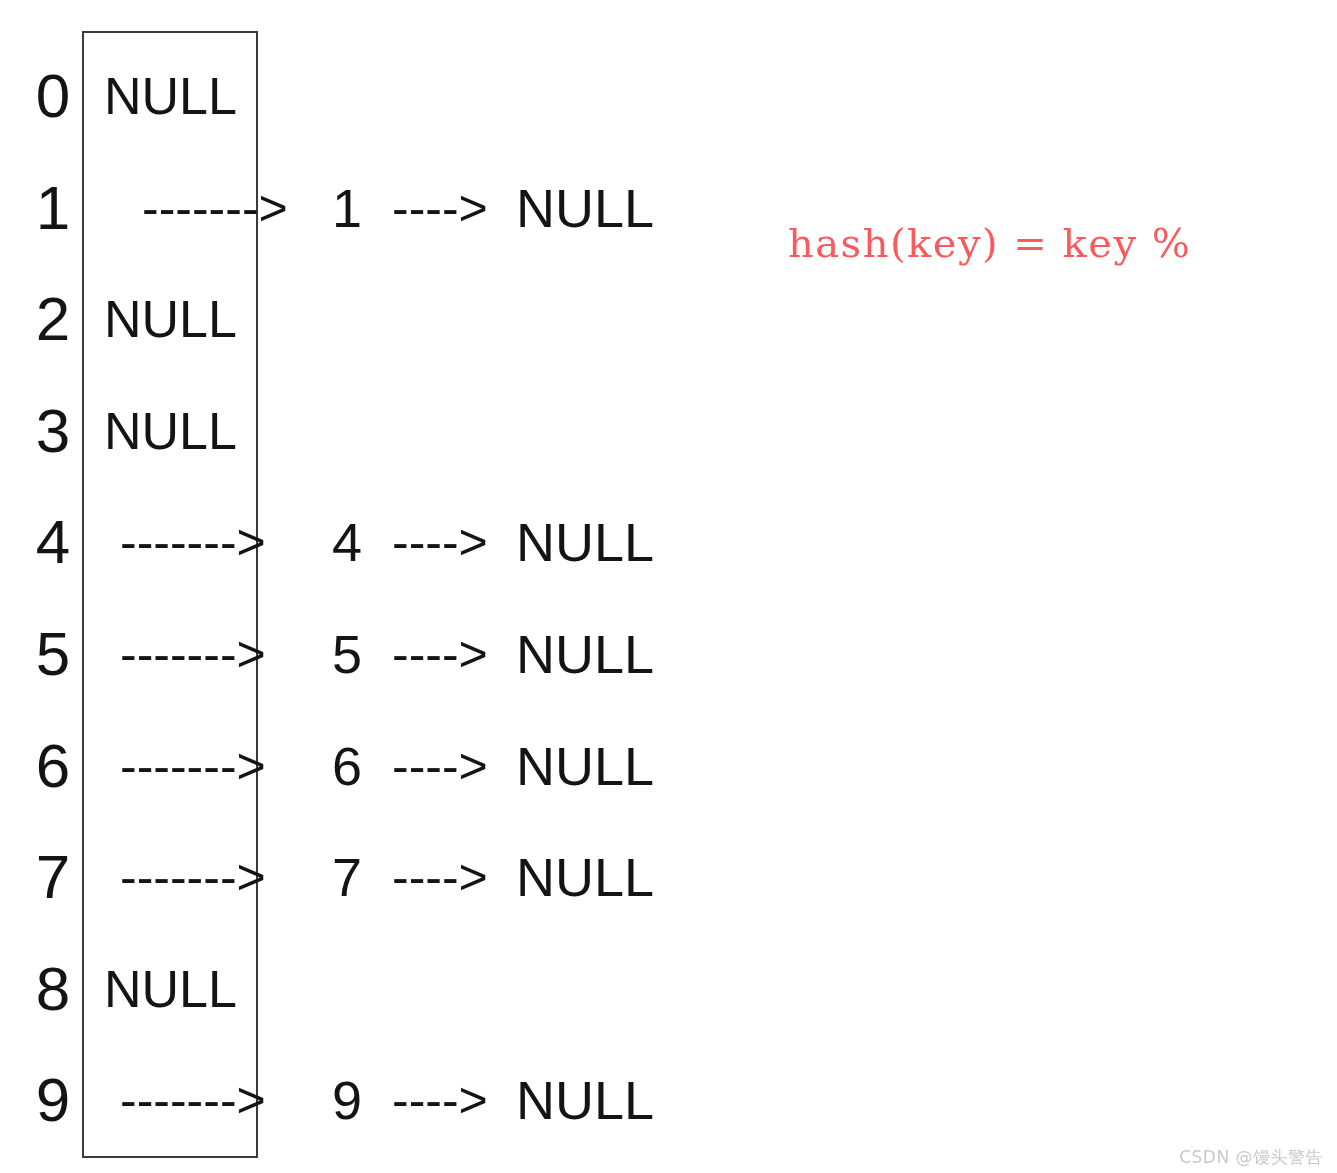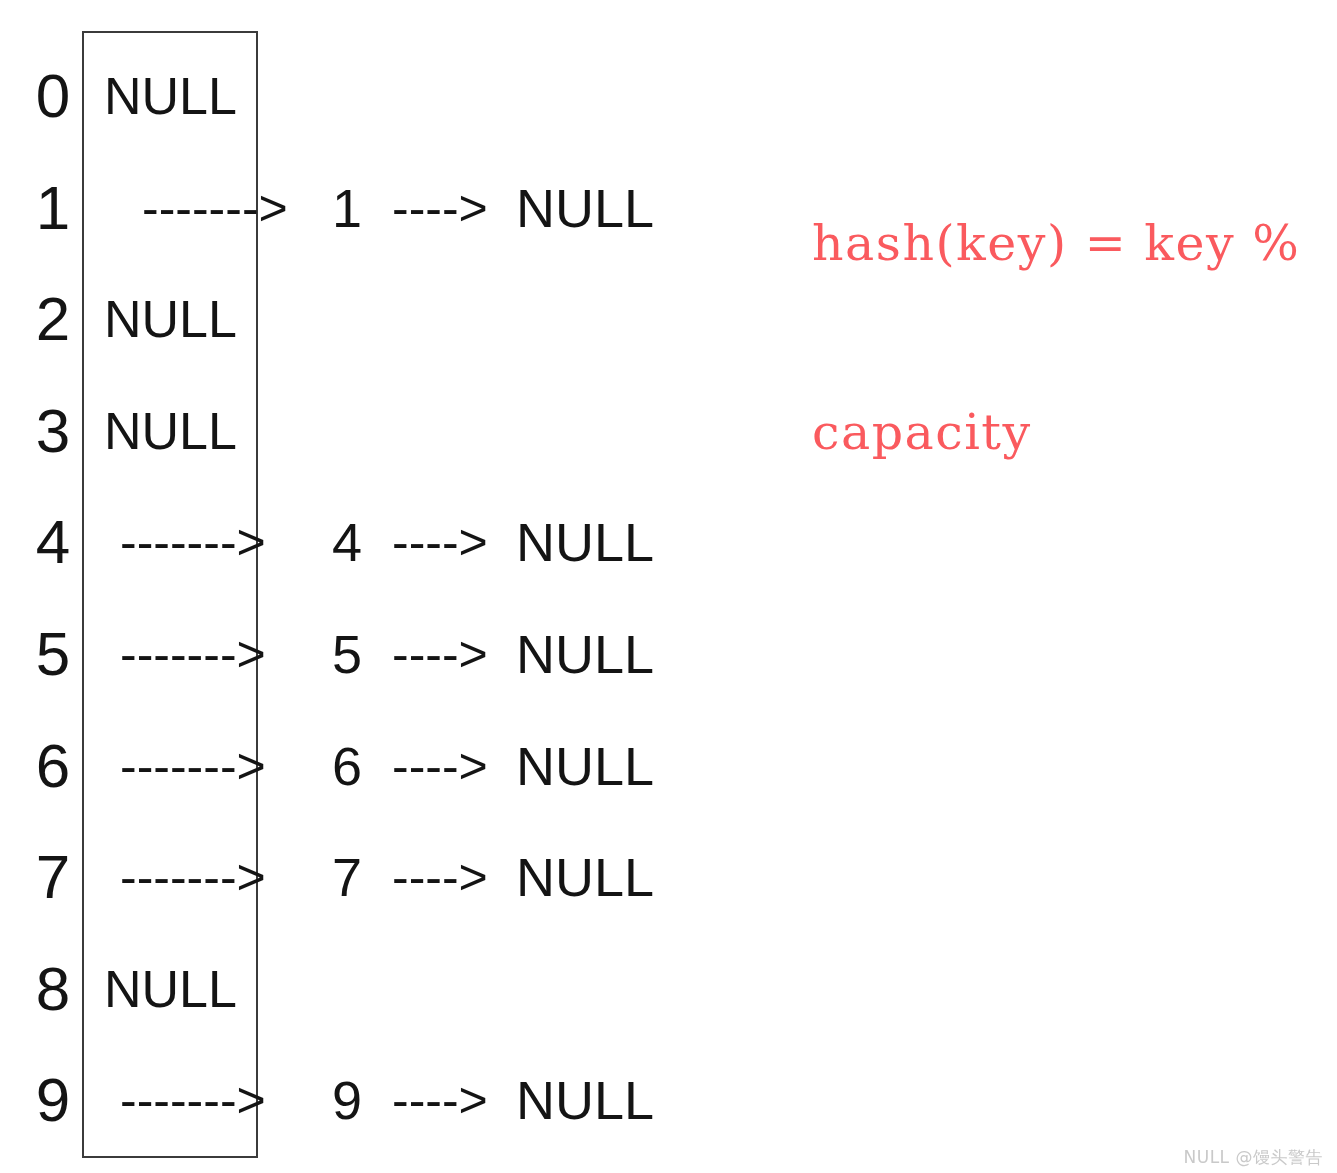--- a/index.html
+++ b/index.html
@@ -98,24 +98,24 @@
     line-height: 1;
     color: #141414;
     font-family: "Liberation Sans", sans-serif;
     transform: translateY(-50%);
     white-space: pre;
   }
 
   
   #hash-formula-note {
     position: absolute;
-    left: 812px;
+    left: 788px;
     top: 86px;
     font-family: "DejaVu Serif", "Liberation Serif", serif;
-    font-size: 49px;
+    font-size: 40px;
     line-height: 63px;
     color: #fa5a5e;
     white-space: pre;
     letter-spacing: 1.5px;
   }
   #hash-formula-note .note-line {
     display: block;
   }
 
   
@@ -192,16 +192,15 @@
       <div class="index-label">9</div>
       <div class="dash-seg-1" style="left: 120px;">-------&gt;</div>
       <div class="key-value" style="left: 332px;">9</div>
       <div class="dash-seg-2" style="left: 392px;">----&gt;</div>
       <div class="tail-null" style="left: 516px;">NULL</div>
     </div>
   </div>
 
 <div id="hash-formula-note" style="color: rgb(250, 90, 94);">
   <span class="note-line">hash(key) = key %</span>
-  <span class="note-line">capacity</span>
 </div>
 
-<div id="csdn-watermark" style="color: rgb(201, 201, 201);">NULL @馒头警告</div>
+<div id="csdn-watermark" style="color: rgb(201, 201, 201);">CSDN @馒头警告</div>
 
 </body></html>

